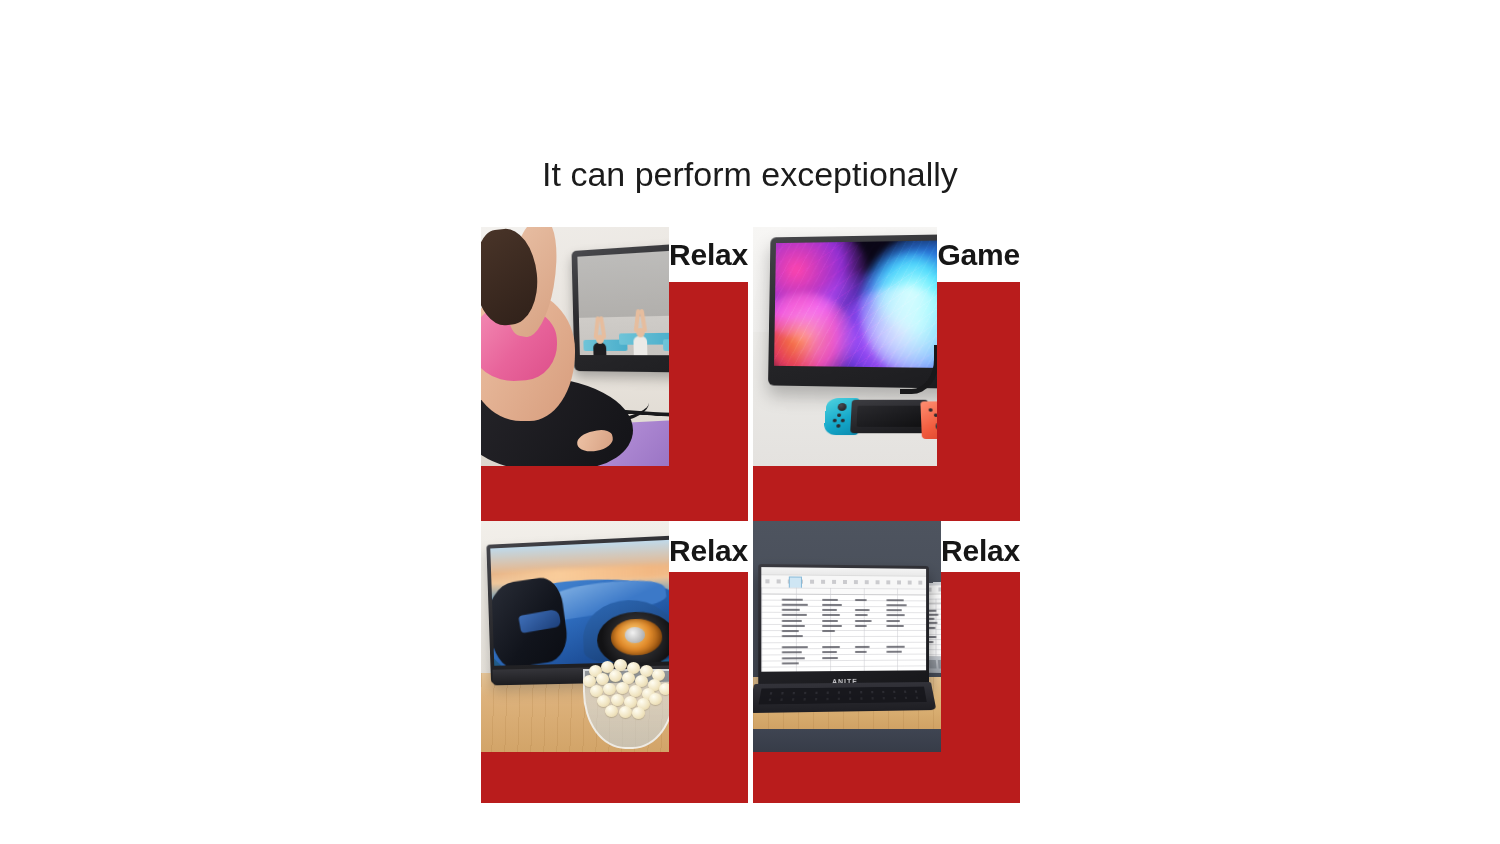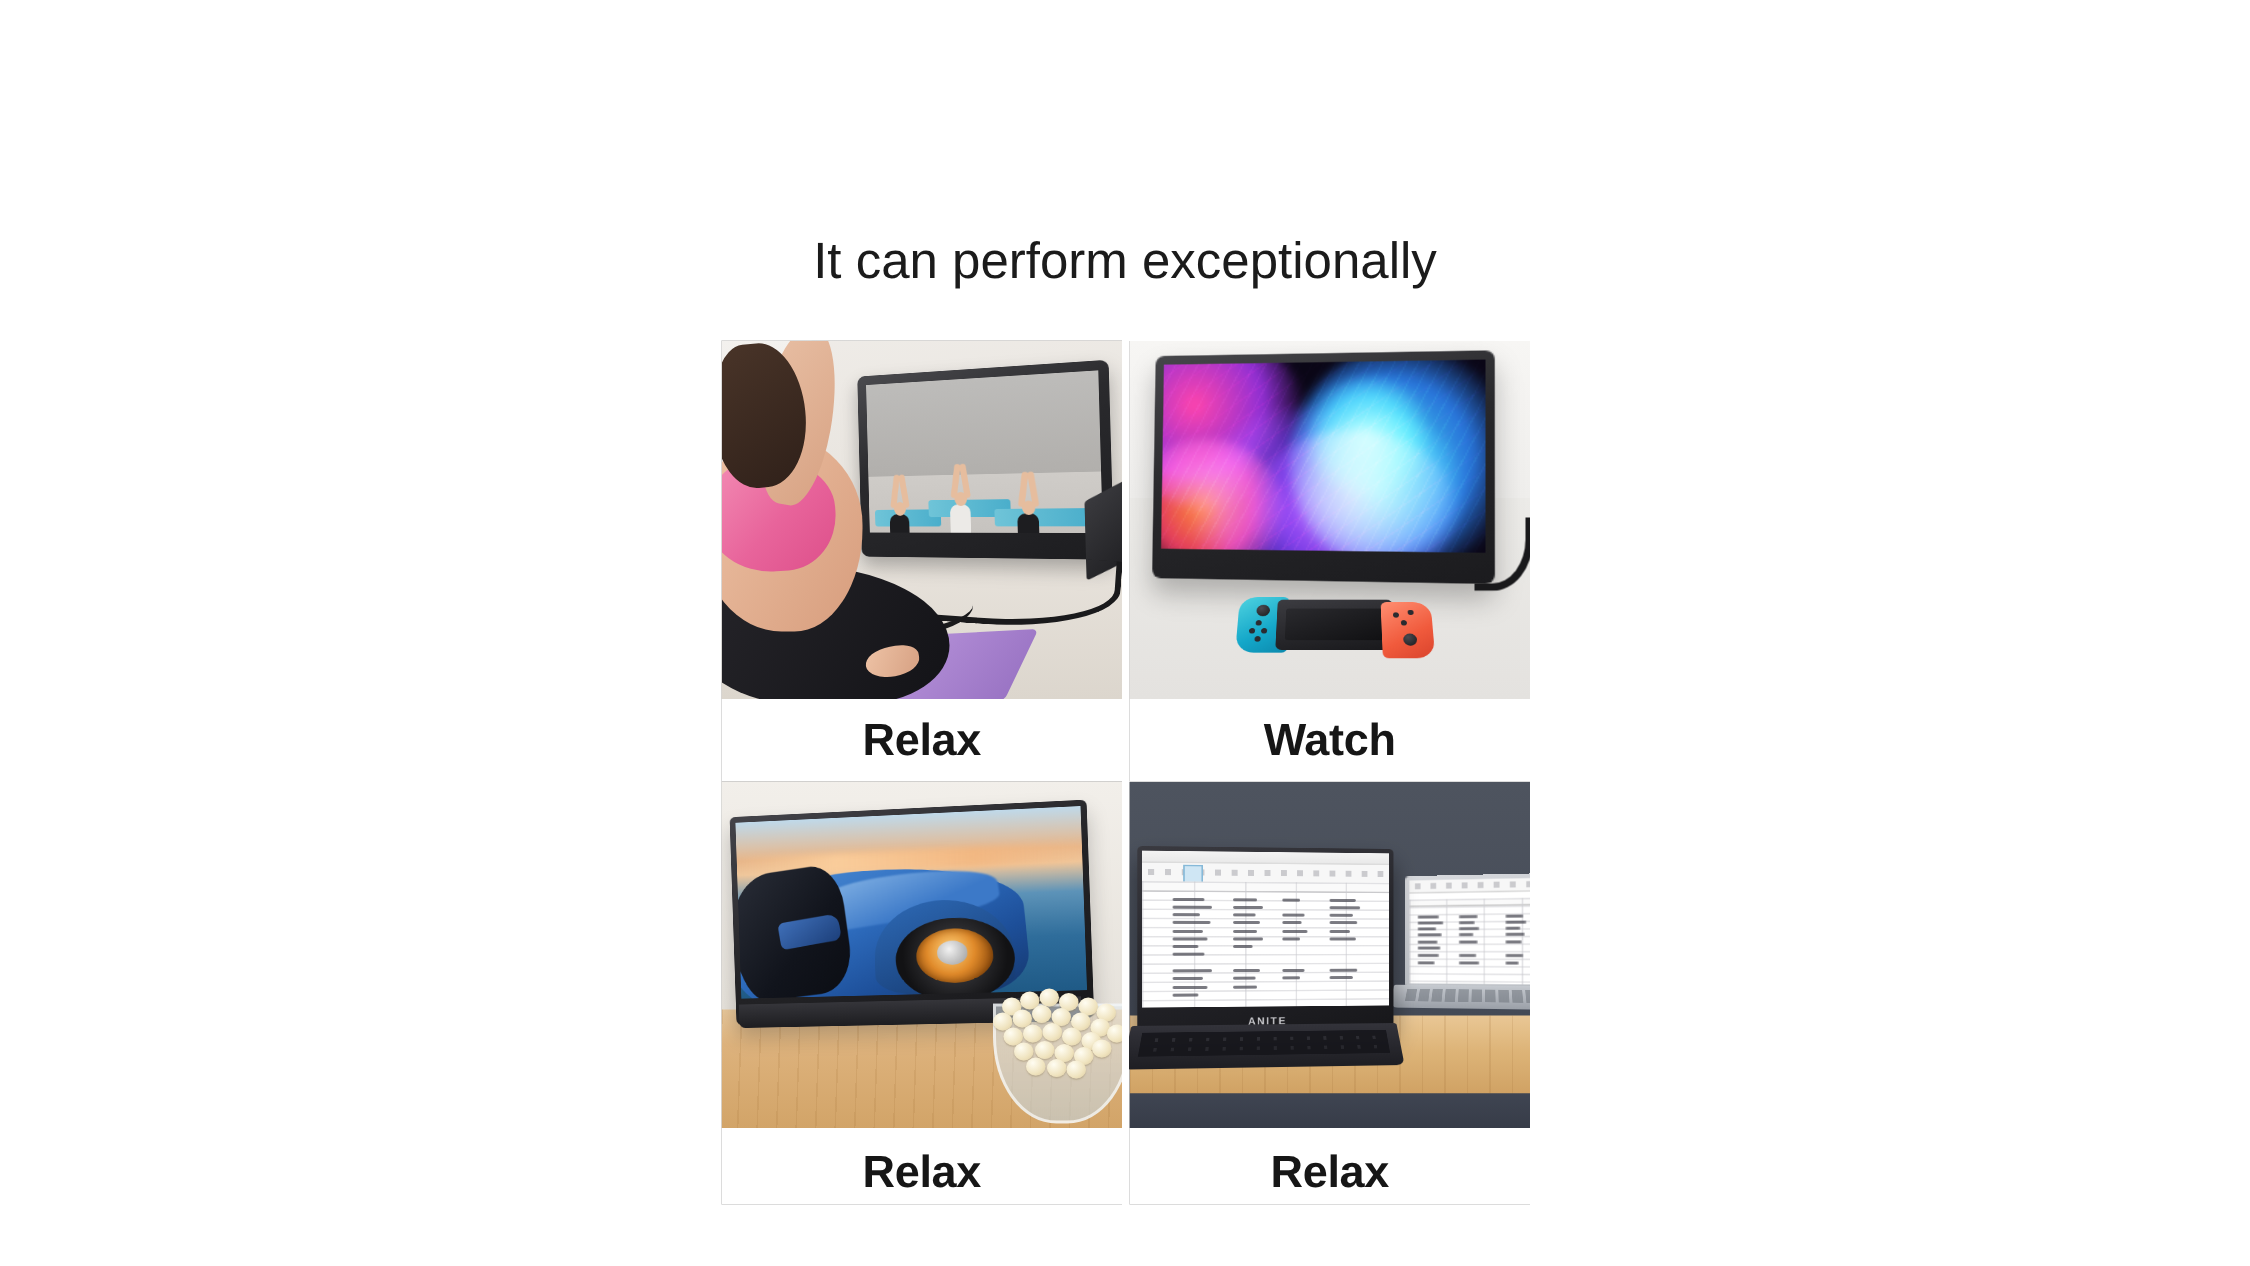--- a/index.html
+++ b/index.html
@@ -57,22 +57,21 @@
     display: grid;
     grid-template-columns: 267px 267px;
     grid-template-rows: 294px 282px;
     column-gap: 5px;
     row-gap: 0px;
     background: #ffffff;
   }
   .card {
     position: relative;
     display: flex;
-    flex-direction: column;
-    background: #a3a3a3;
+    background: #b91c1c;
     overflow: hidden;
   }
   .card-photo {
     position: relative;
     width: 267px;
     height: 239px;
     overflow: hidden;
   }
   .card-label {
     height: 55px;
@@ -586,21 +585,21 @@
           </div>
           <div class="body"></div>
           <div class="jc-right">
             <div class="btn-dot" style="left:8px;  top:8px;"></div>
             <div class="btn-dot" style="left:18px; top:6px;"></div>
             <div class="btn-dot" style="left:13px; top:14px;"></div>
             <div class="stick" style="left:14px; top:24px;"></div>
           </div>
         </div>
       </div>
-      <div class="card-label">Watch</div>
+      <div class="card-label">Game</div>
     </div>
 
     <div class="card row2">
       <div class="card-photo sc-watch">
         <div class="watch-wall"></div>
         <div class="watch-table"></div>
 
         <div class="mon-watch">
           <div class="bezel">
             <div class="screen">

